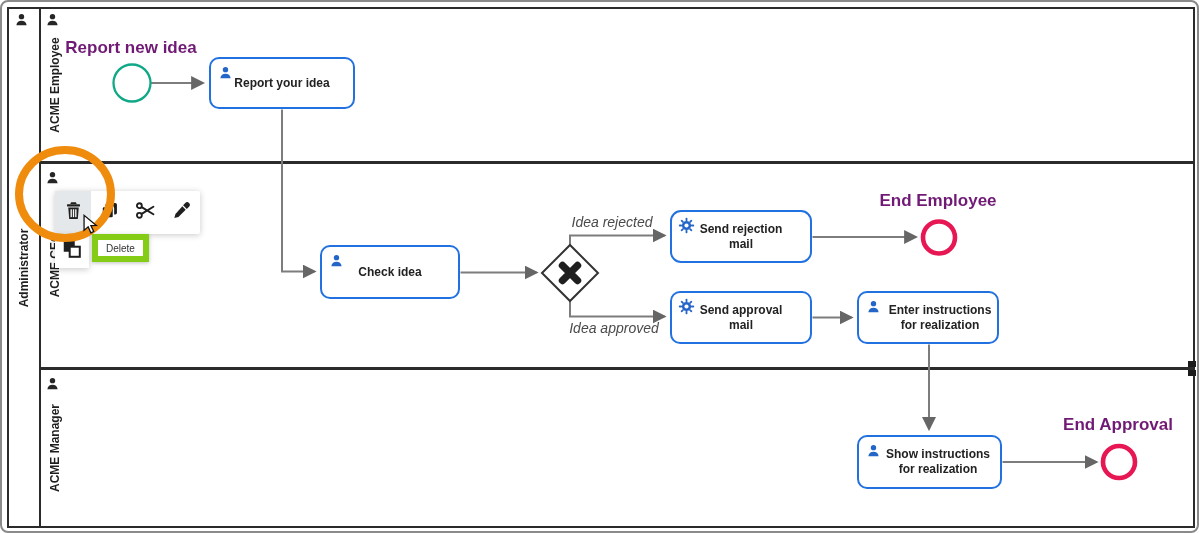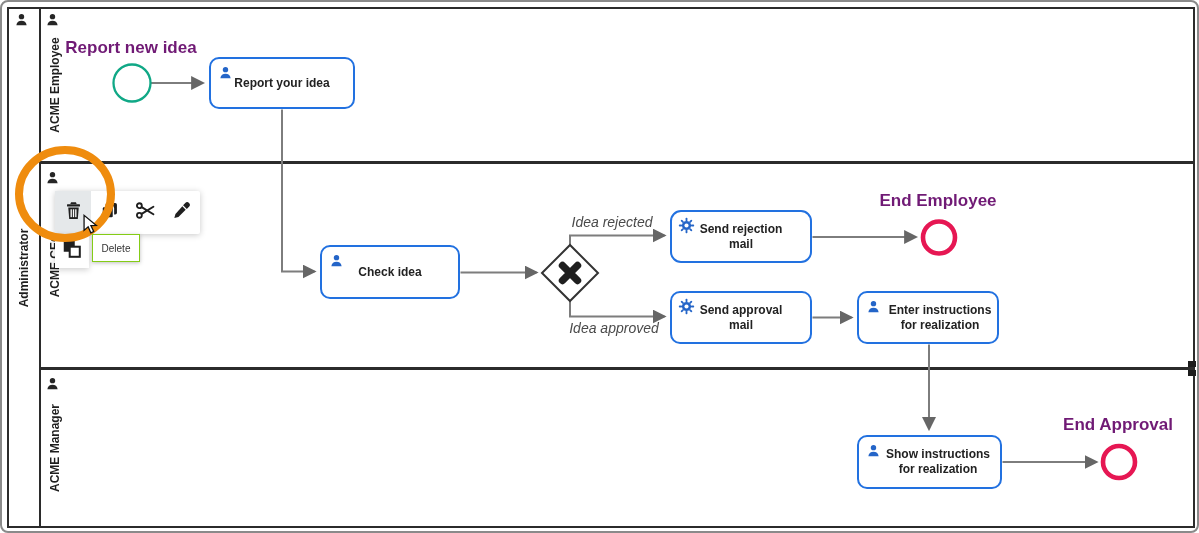--- a/index.html
+++ b/index.html
@@ -51,21 +51,21 @@
   .pad-cell { width:36px; height:43px; display:flex; align-items:center; justify-content:center; cursor:pointer; }
   .pad-cell.active { background:#e5e8ea; }
   .pad-cell svg { width:21px; height:21px; }
   .pad-replace {
     position:absolute; left:53px; top:232px; width:34px; height:34px; background:#fff;
     box-shadow:0 2px 6px rgba(0,0,0,.18); display:flex; align-items:center; justify-content:center; z-index:30; cursor:pointer;
   }
   .pad-replace svg { width:22px; height:22px; }
   .tooltip {
     position:absolute; left:90px; top:232px; min-width:48px; height:28px; background:#fff;
-    box-shadow:0 1px 4px rgba(0,0,0,.25); border:1px solid #84cc16; z-index:55;
+    box-shadow:0 1px 4px rgba(0,0,0,.25); border:6px solid #84cc16; z-index:55;
     display:flex; align-items:center; justify-content:center; font-size:10px; color:#333; padding:0 8px;
   }
   
   .annotation-circle { position:absolute; left:0; top:0; z-index:50; pointer-events:none; }
   .cursor { position:absolute; left:81px; top:212px; width:15px; height:22px; z-index:60; pointer-events:none; }
   .resize-handle { position:absolute; left:1186px; top:359px; z-index:10; }
   .resize-handle div { width:8px; height:6px; background:#1c1c1c; margin-bottom:3px; }
 </style>
 </head>
 <body>

